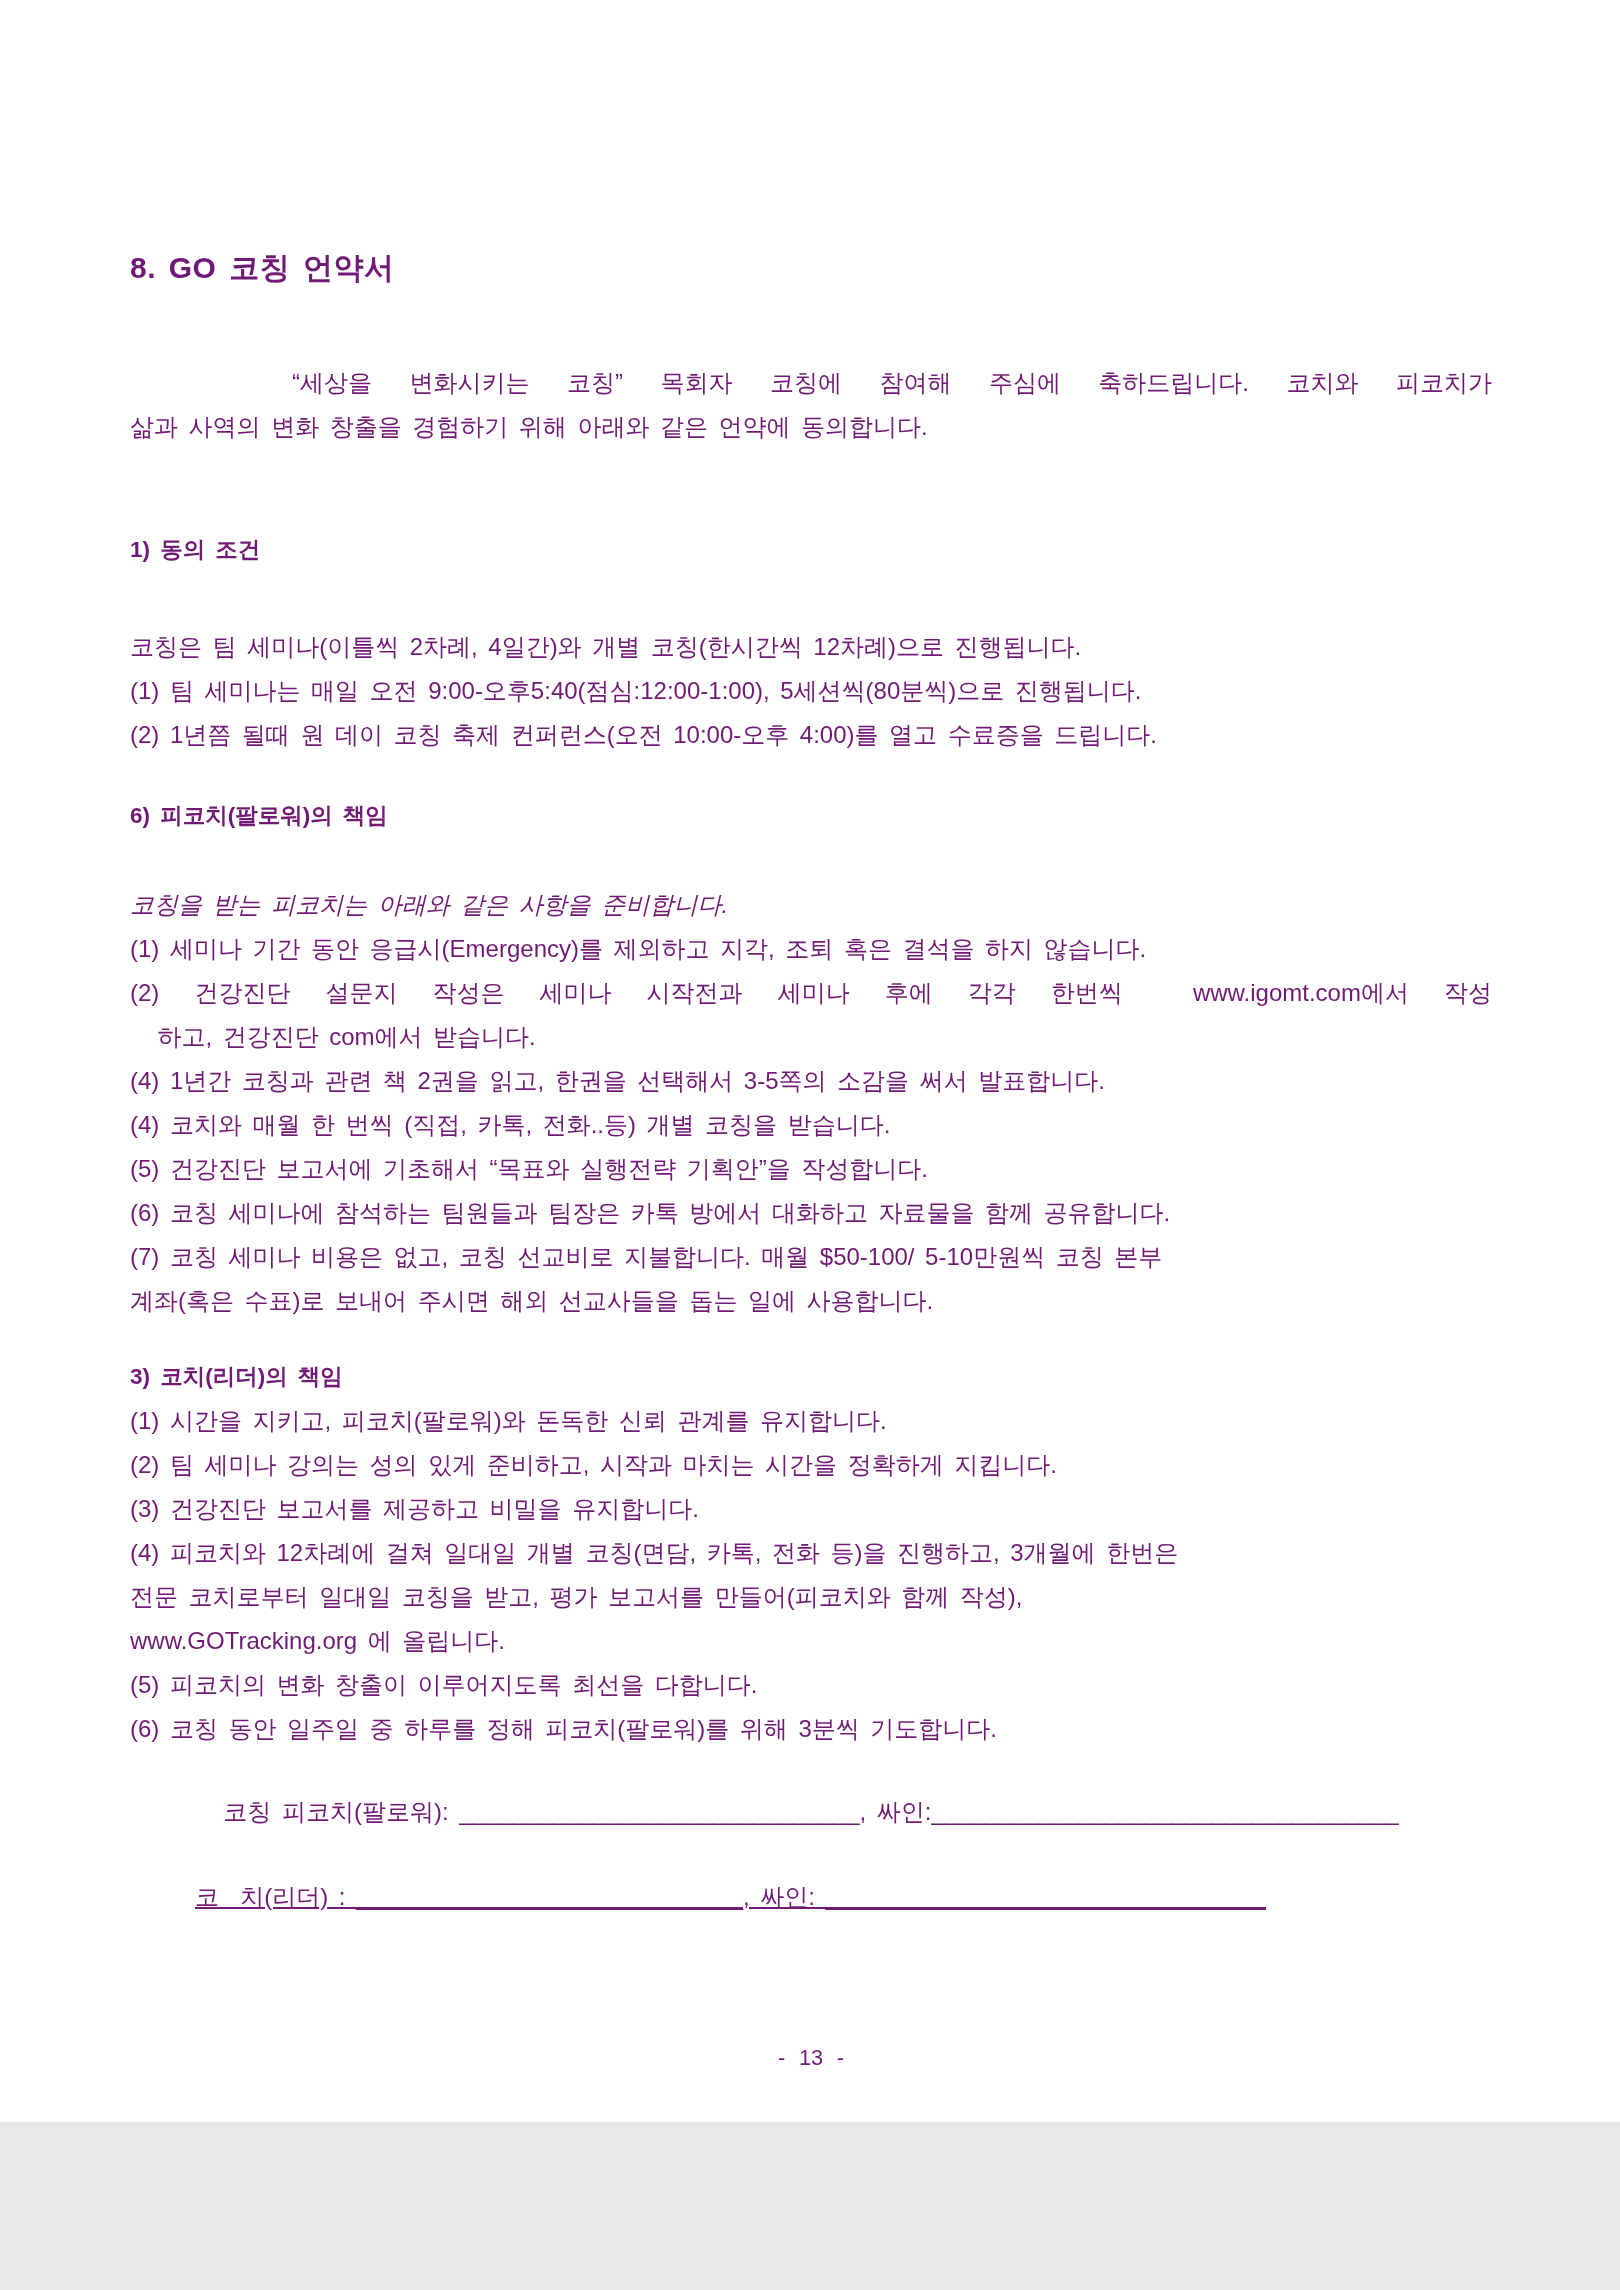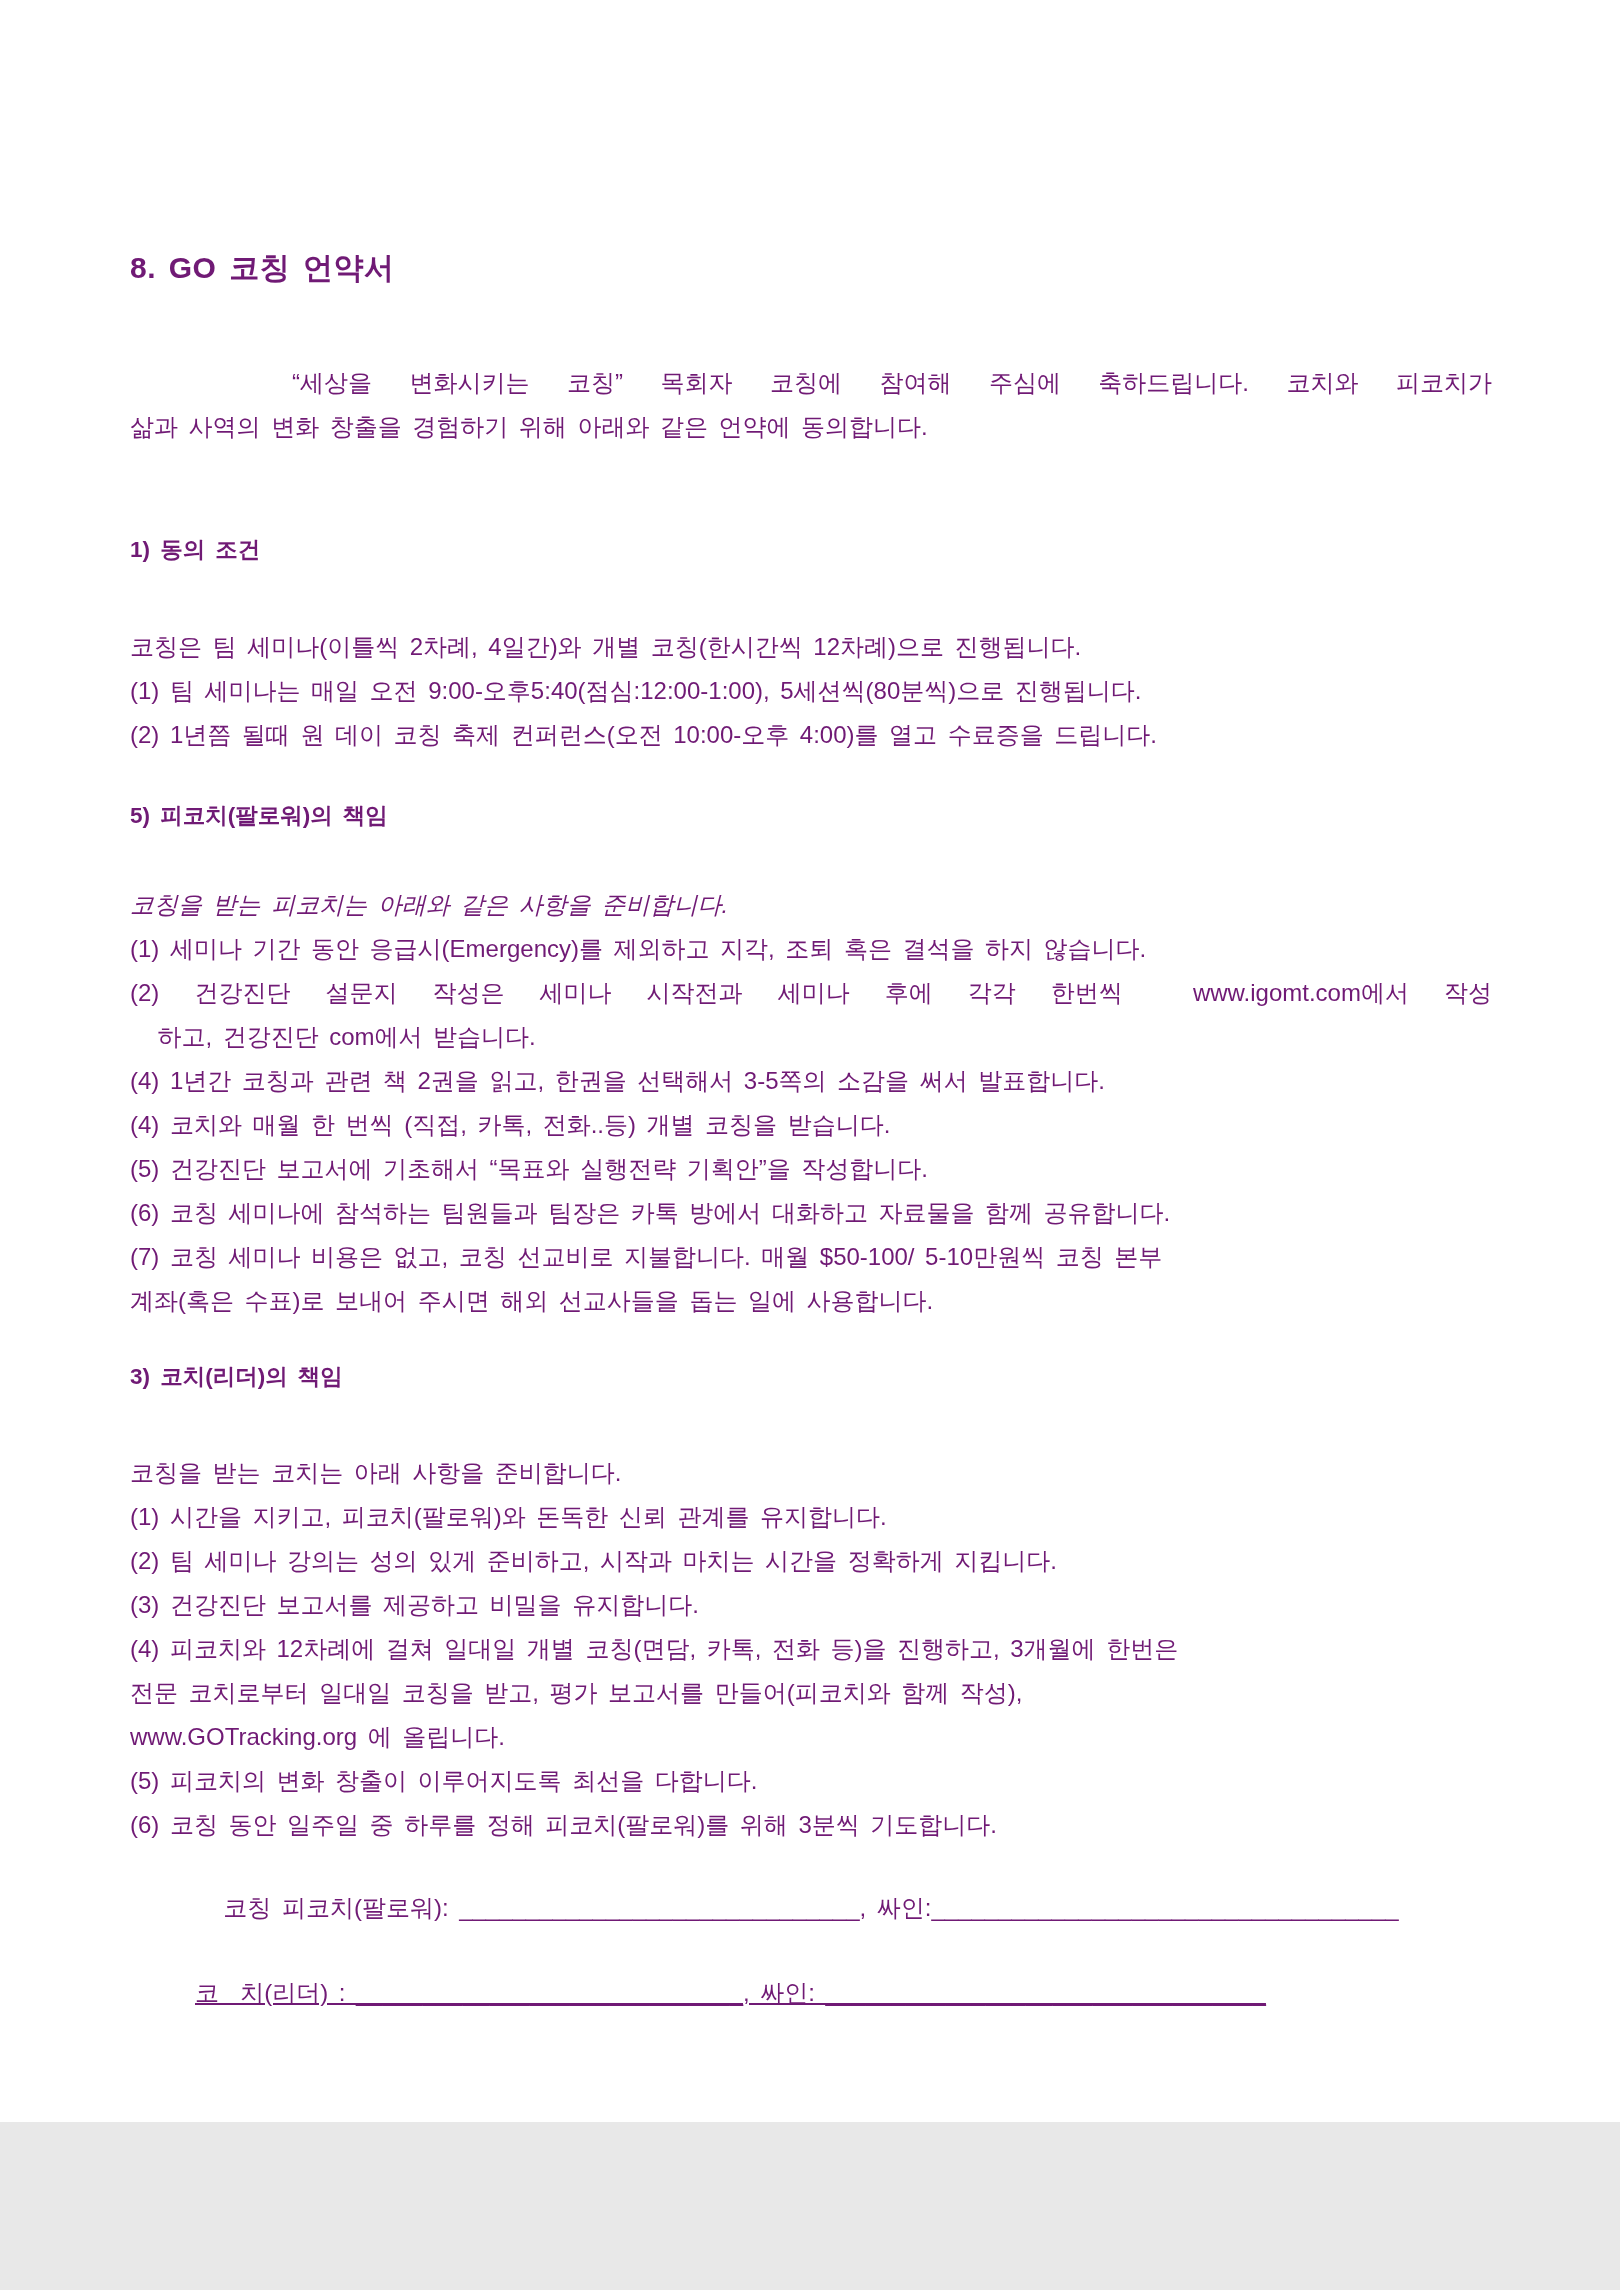--- a/index.html
+++ b/index.html
@@ -77,34 +77,33 @@
     <div class="doc-title">8. GO 코칭 언약서</div>
 
     <div class="line j indent-first mt-intro">“세상을 변화시키는 코칭” 목회자 코칭에 참여해 주심에 축하드립니다. 코치와 피코치가</div>
     <div class="line">삶과 사역의 변화 창출을 경험하기 위해 아래와 같은 언약에 동의합니다.</div>
 
     <div class="heading mt-h1">1) 동의 조건</div>
     <div class="line mt-p1">코칭은 팀 세미나(이틀씩 2차례, 4일간)와 개별 코칭(한시간씩 12차례)으로 진행됩니다.</div>
     <div class="line">(1) 팀 세미나는 매일 오전 9:00-오후5:40(점심:12:00-1:00), 5세션씩(80분씩)으로 진행됩니다.</div>
     <div class="line">(2) 1년쯤 될때 원 데이 코칭 축제 컨퍼런스(오전 10:00-오후 4:00)를 열고 수료증을 드립니다.</div>
 
-    <div class="heading mt-h2">5) 피코치(팔로워)의 책임</div>
+    <div class="heading mt-h2">6) 피코치(팔로워)의 책임</div>
     <div class="line mt-s2">코칭을 받는 피코치는 아래와 같은 사항을 준비합니다.</div>
     <div class="line">(1) 세미나 기간 동안 응급시(Emergency)를 제외하고 지각, 조퇴 혹은 결석을 하지 않습니다.</div>
     <div class="line j">(2) 건강진단 설문지 작성은 세미나 시작전과 세미나 후에 각각 한번씩&nbsp; www.igomt.com에서 작성</div>
     <div class="line indent-cont">하고, 건강진단 com에서 받습니다.</div>
     <div class="line">(4) 1년간 코칭과 관련 책 2권을 읽고, 한권을 선택해서 3-5쪽의 소감을 써서 발표합니다.</div>
     <div class="line">(4) 코치와 매월 한 번씩 (직접, 카톡, 전화..등) 개별 코칭을 받습니다.</div>
     <div class="line">(5) 건강진단 보고서에 기초해서 “목표와 실행전략 기획안”을 작성합니다.</div>
     <div class="line">(6) 코칭 세미나에 참석하는 팀원들과 팀장은 카톡 방에서 대화하고 자료물을 함께 공유합니다.</div>
     <div class="line">(7) 코칭 세미나 비용은 없고, 코칭 선교비로 지불합니다. 매월 $50-100/ 5-10만원씩 코칭 본부</div>
     <div class="line">계좌(혹은 수표)로 보내어 주시면 해외 선교사들을 돕는 일에 사용합니다.</div>
 
     <div class="heading mt-h3">3) 코치(리더)의 책임</div>
-    <div class="line mt-s3">코칭을 받는 코치는 아래 사항을 준비합니다.</div>
     <div class="line">(1) 시간을 지키고, 피코치(팔로워)와 돈독한 신뢰 관계를 유지합니다.</div>
     <div class="line">(2) 팀 세미나 강의는 성의 있게 준비하고, 시작과 마치는 시간을 정확하게 지킵니다.</div>
     <div class="line">(3) 건강진단 보고서를 제공하고 비밀을 유지합니다.</div>
     <div class="line">(4) 피코치와 12차례에 걸쳐 일대일 개별 코칭(면담, 카톡, 전화 등)을 진행하고, 3개월에 한번은</div>
     <div class="line">전문 코치로부터 일대일 코칭을 받고, 평가 보고서를 만들어(피코치와 함께 작성),</div>
     <div class="line">www.GOTracking.org 에 올립니다.</div>
     <div class="line">(5) 피코치의 변화 창출이 이루어지도록 최선을 다합니다.</div>
     <div class="line">(6) 코칭 동안 일주일 중 하루를 정해 피코치(팔로워)를 위해 3분씩 기도합니다.</div>
 
     <div class="line mt-sig1">코칭 피코치(팔로워): ______________________________, 싸인:___________________________________</div>

